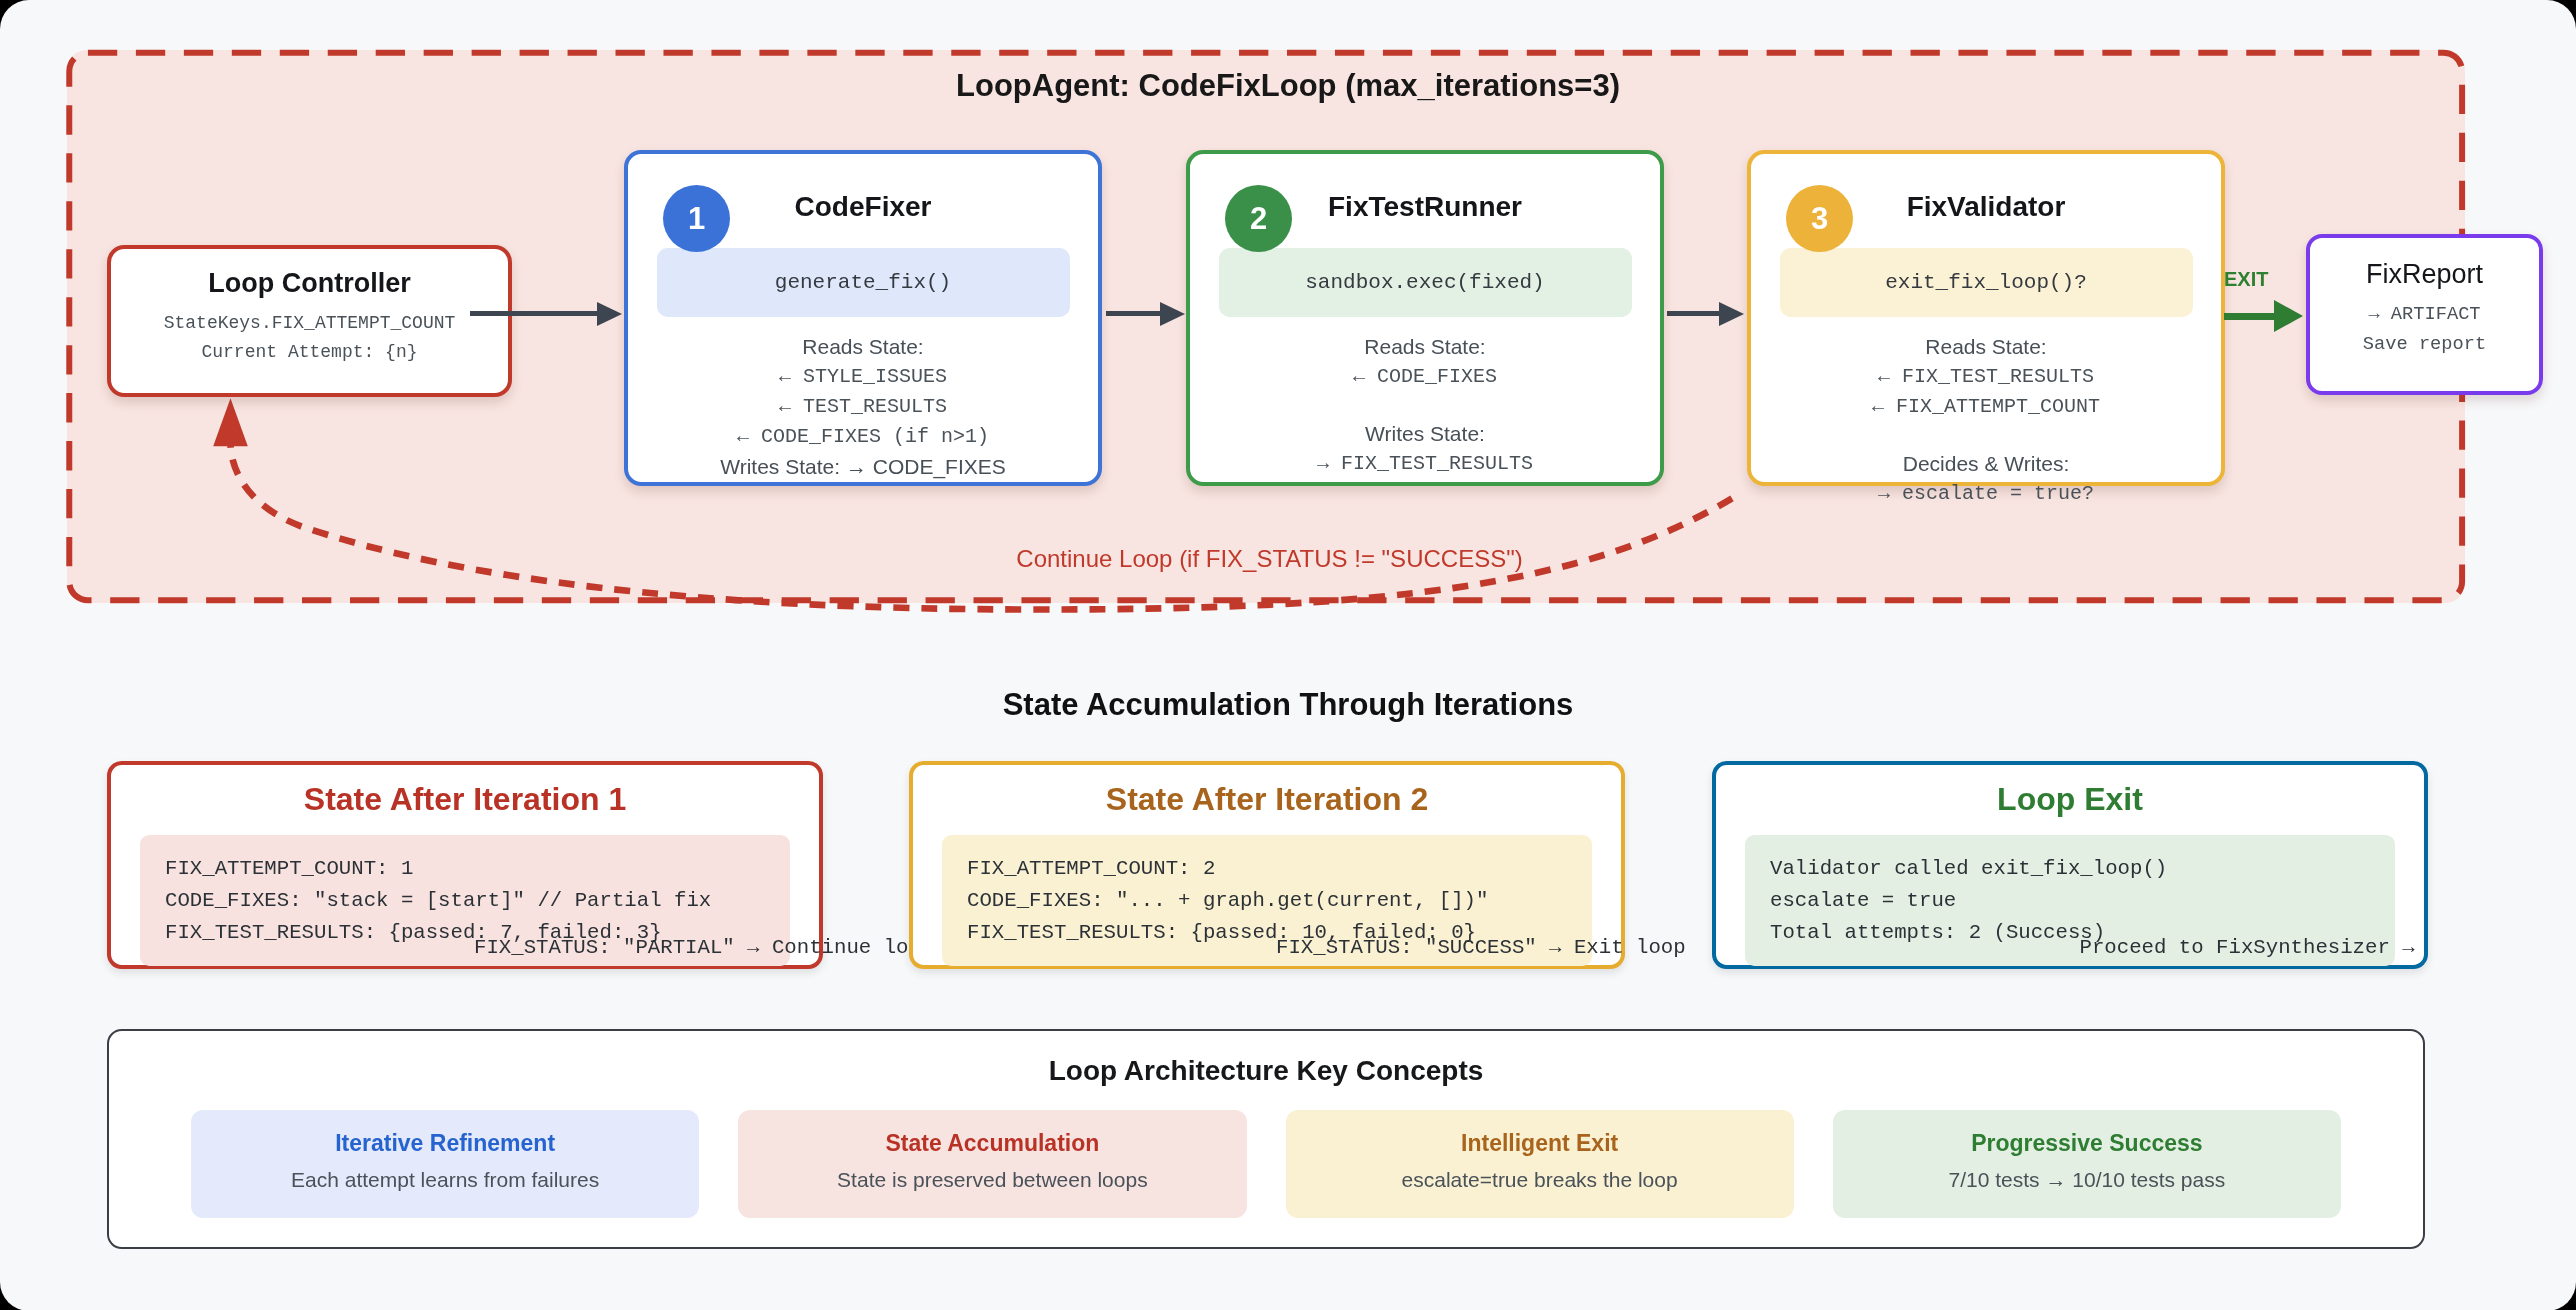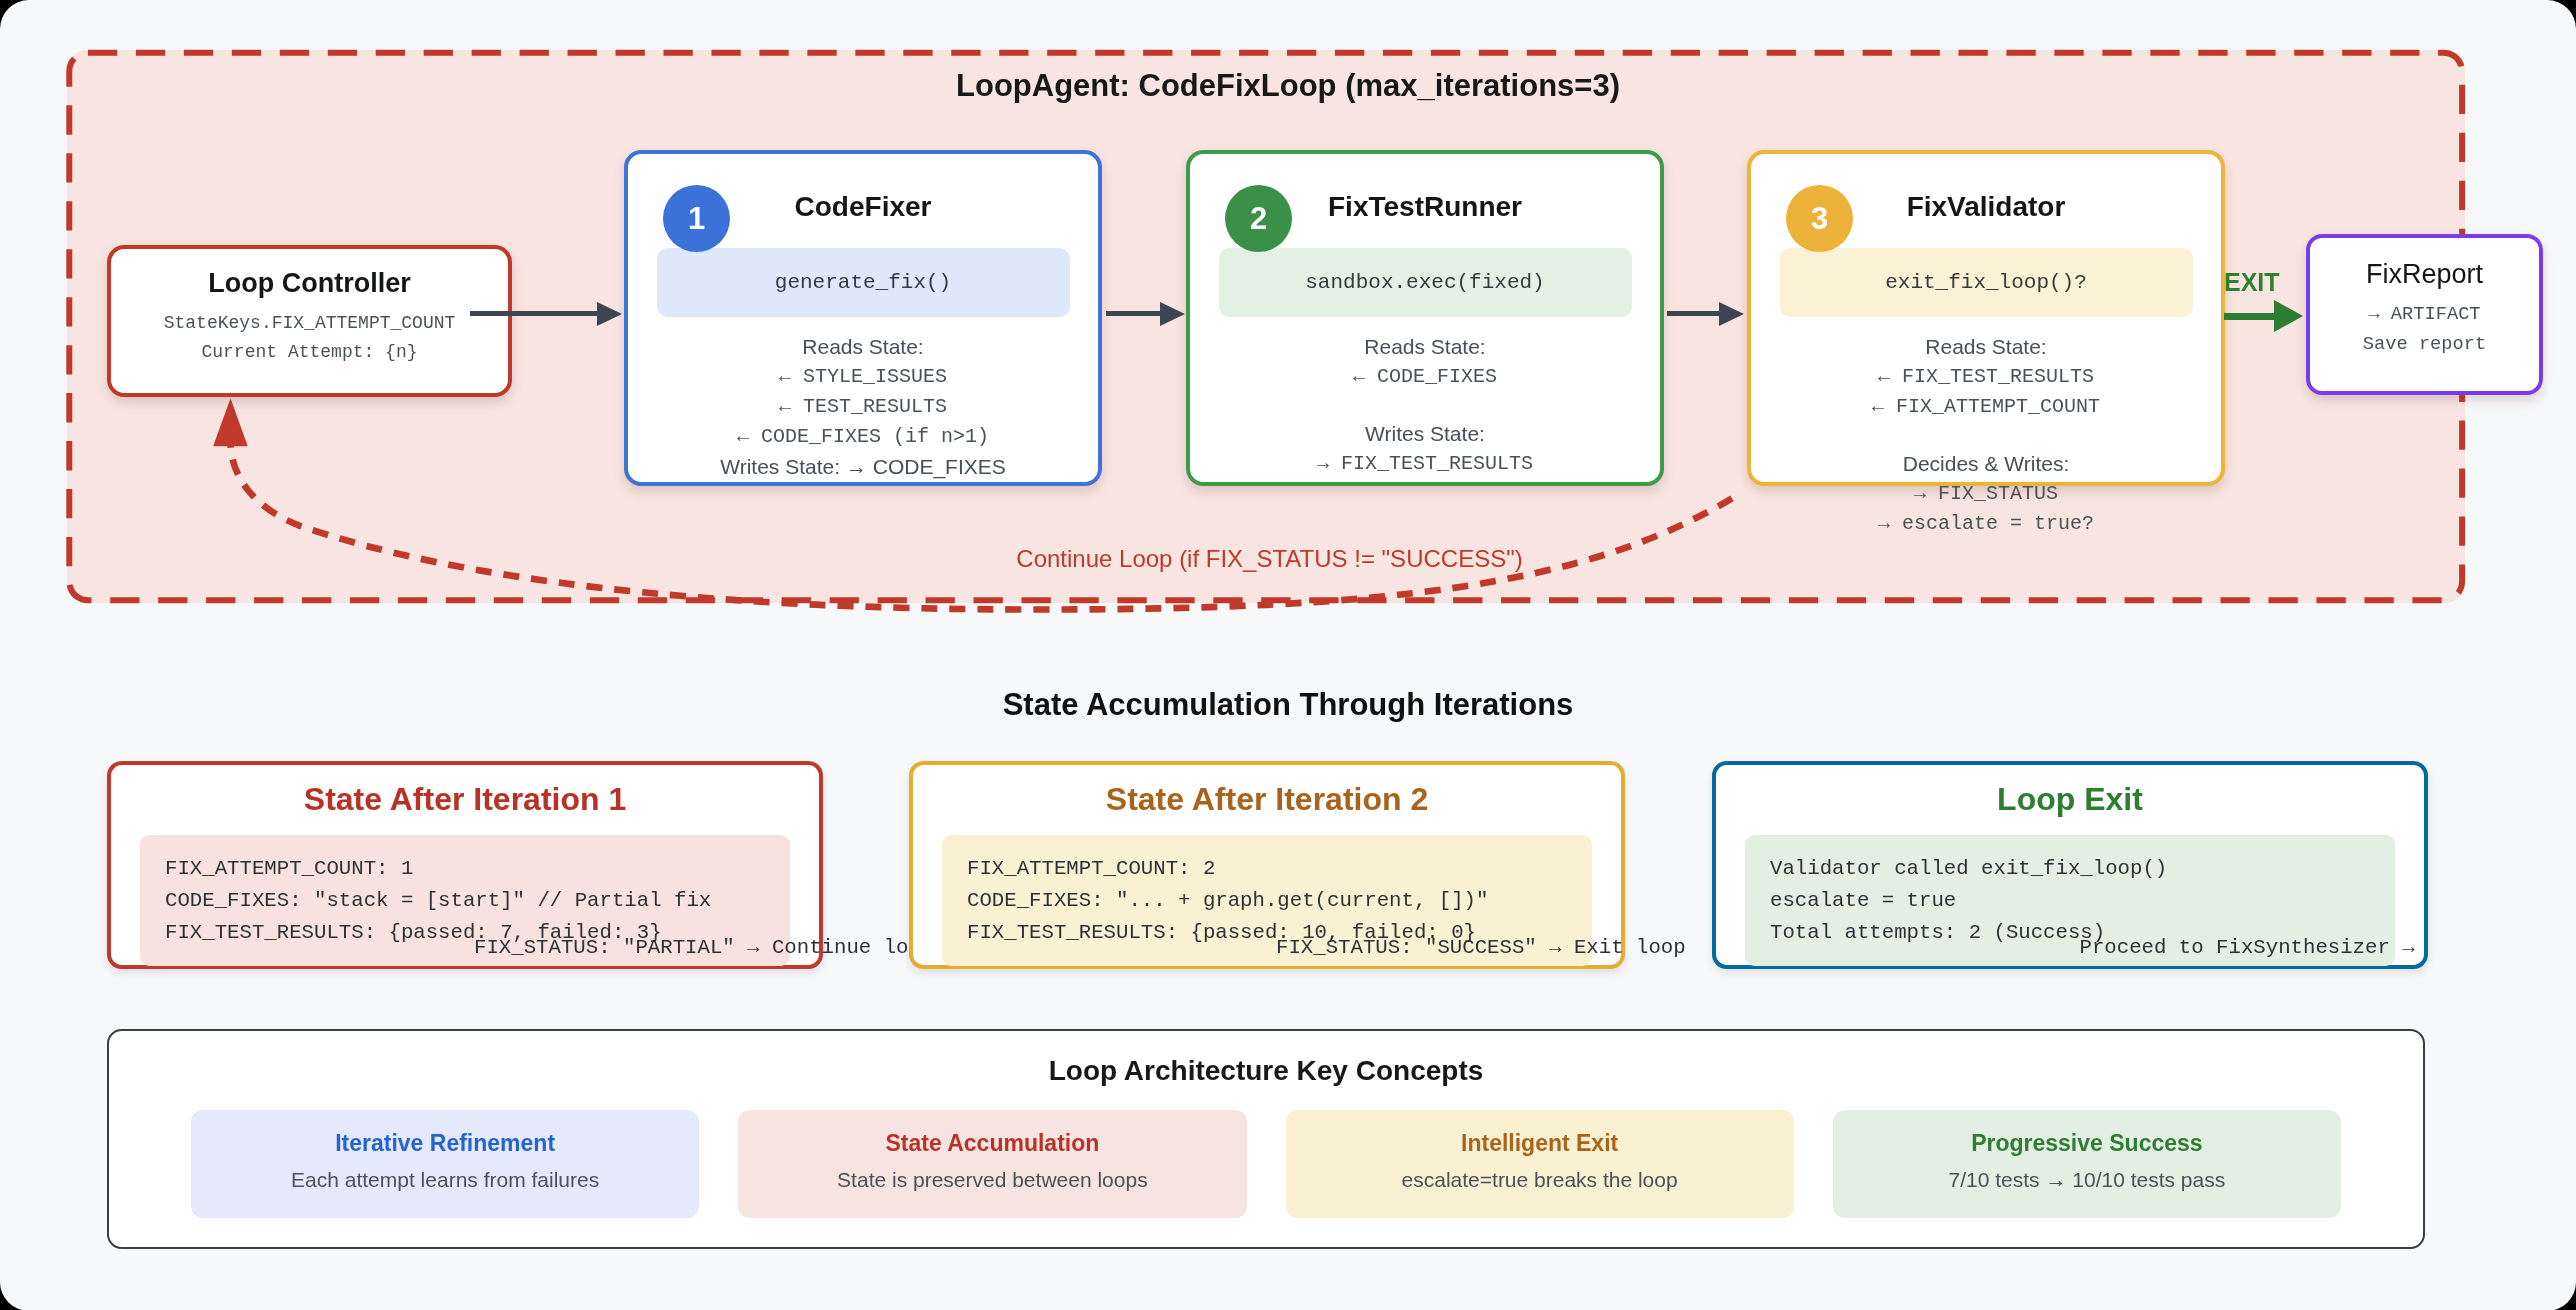--- a/index.html
+++ b/index.html
@@ -31,21 +31,21 @@
   
   .harrow{position:absolute;top:311px;height:5.3px;background:#3d4550;z-index:2;}
   .harrow::after{content:"";position:absolute;right:-24px;top:-9.3px;border-left:25px solid #3d4550;
                  border-top:12px solid transparent;border-bottom:12px solid transparent;}
   .a1{left:470px;width:128px;}
   .a2{left:1106px;width:55px;}
   .a3{left:1667px;width:53px;}
   .exit-arrow{position:absolute;left:2224px;top:313px;height:7.3px;width:51px;background:#2e7d32;z-index:2;}
   .exit-arrow::after{content:"";position:absolute;right:-28px;top:-12.7px;border-left:29px solid #2e7d32;
                  border-top:16px solid transparent;border-bottom:16px solid transparent;}
-  .exit-label{position:absolute;left:2224px;top:268px;font-size:25px;font-weight:bold;color:#2f8132;z-index:2;}
+  .exit-label{position:absolute;left:2224px;top:268px;font-size:20px;font-weight:bold;color:#2f8132;z-index:2;}
   
   .report{left:2306px;top:234px;width:237px;height:161px;border:4.7px solid #7a3bec;border-radius:16px;text-align:center;z-index:3;}
   .report-title{margin-top:21px;font-size:27px;font-weight:normal;color:#141619;}
   .report-mono{margin-top:9.3px;font-size:18.7px;line-height:30px;color:#4a5259;font-family:"Liberation Mono","DejaVu Sans Mono",monospace;}
   .continue-label{position:absolute;left:933px;top:545px;width:673px;text-align:center;font-size:24px;color:#c0392b;z-index:2;}
   
   .state-title{position:absolute;left:0;top:687px;width:2576px;text-align:center;font-size:31px;font-weight:bold;color:#111;}
   .sbox{position:absolute;top:761px;width:716px;height:208px;border-radius:14.7px;background:#fff;box-sizing:border-box;
         box-shadow:0 4px 8px rgba(0,0,0,.10);z-index:2;}
   .sbox.red{left:107px;border:4px solid #c0392b;}
@@ -132,21 +132,20 @@
   <div class="box agent amber">
     <div class="badge">3</div>
     <div class="agent-title">FixValidator</div>
     <div class="pill">exit_fix_loop()?</div>
     <div class="rows">
       <div class="row-label">Reads State:</div>
       <div class="row-mono">← FIX_TEST_RESULTS</div>
       <div class="row-mono">← FIX_ATTEMPT_COUNT</div>
       <div class="row-gap"></div>
       <div class="row-label">Decides &amp; Writes:</div>
-      <div class="row-mono">→ FIX_STATUS</div>
       <div class="row-mono">→ escalate = true?</div>
     </div>
   </div>
 
   <div class="exit-label">EXIT</div>
   <div class="exit-arrow"></div>
   <div class="box report">
     <div class="report-title">FixReport</div>
     <div class="report-mono">
       <div>→ ARTIFACT</div>

